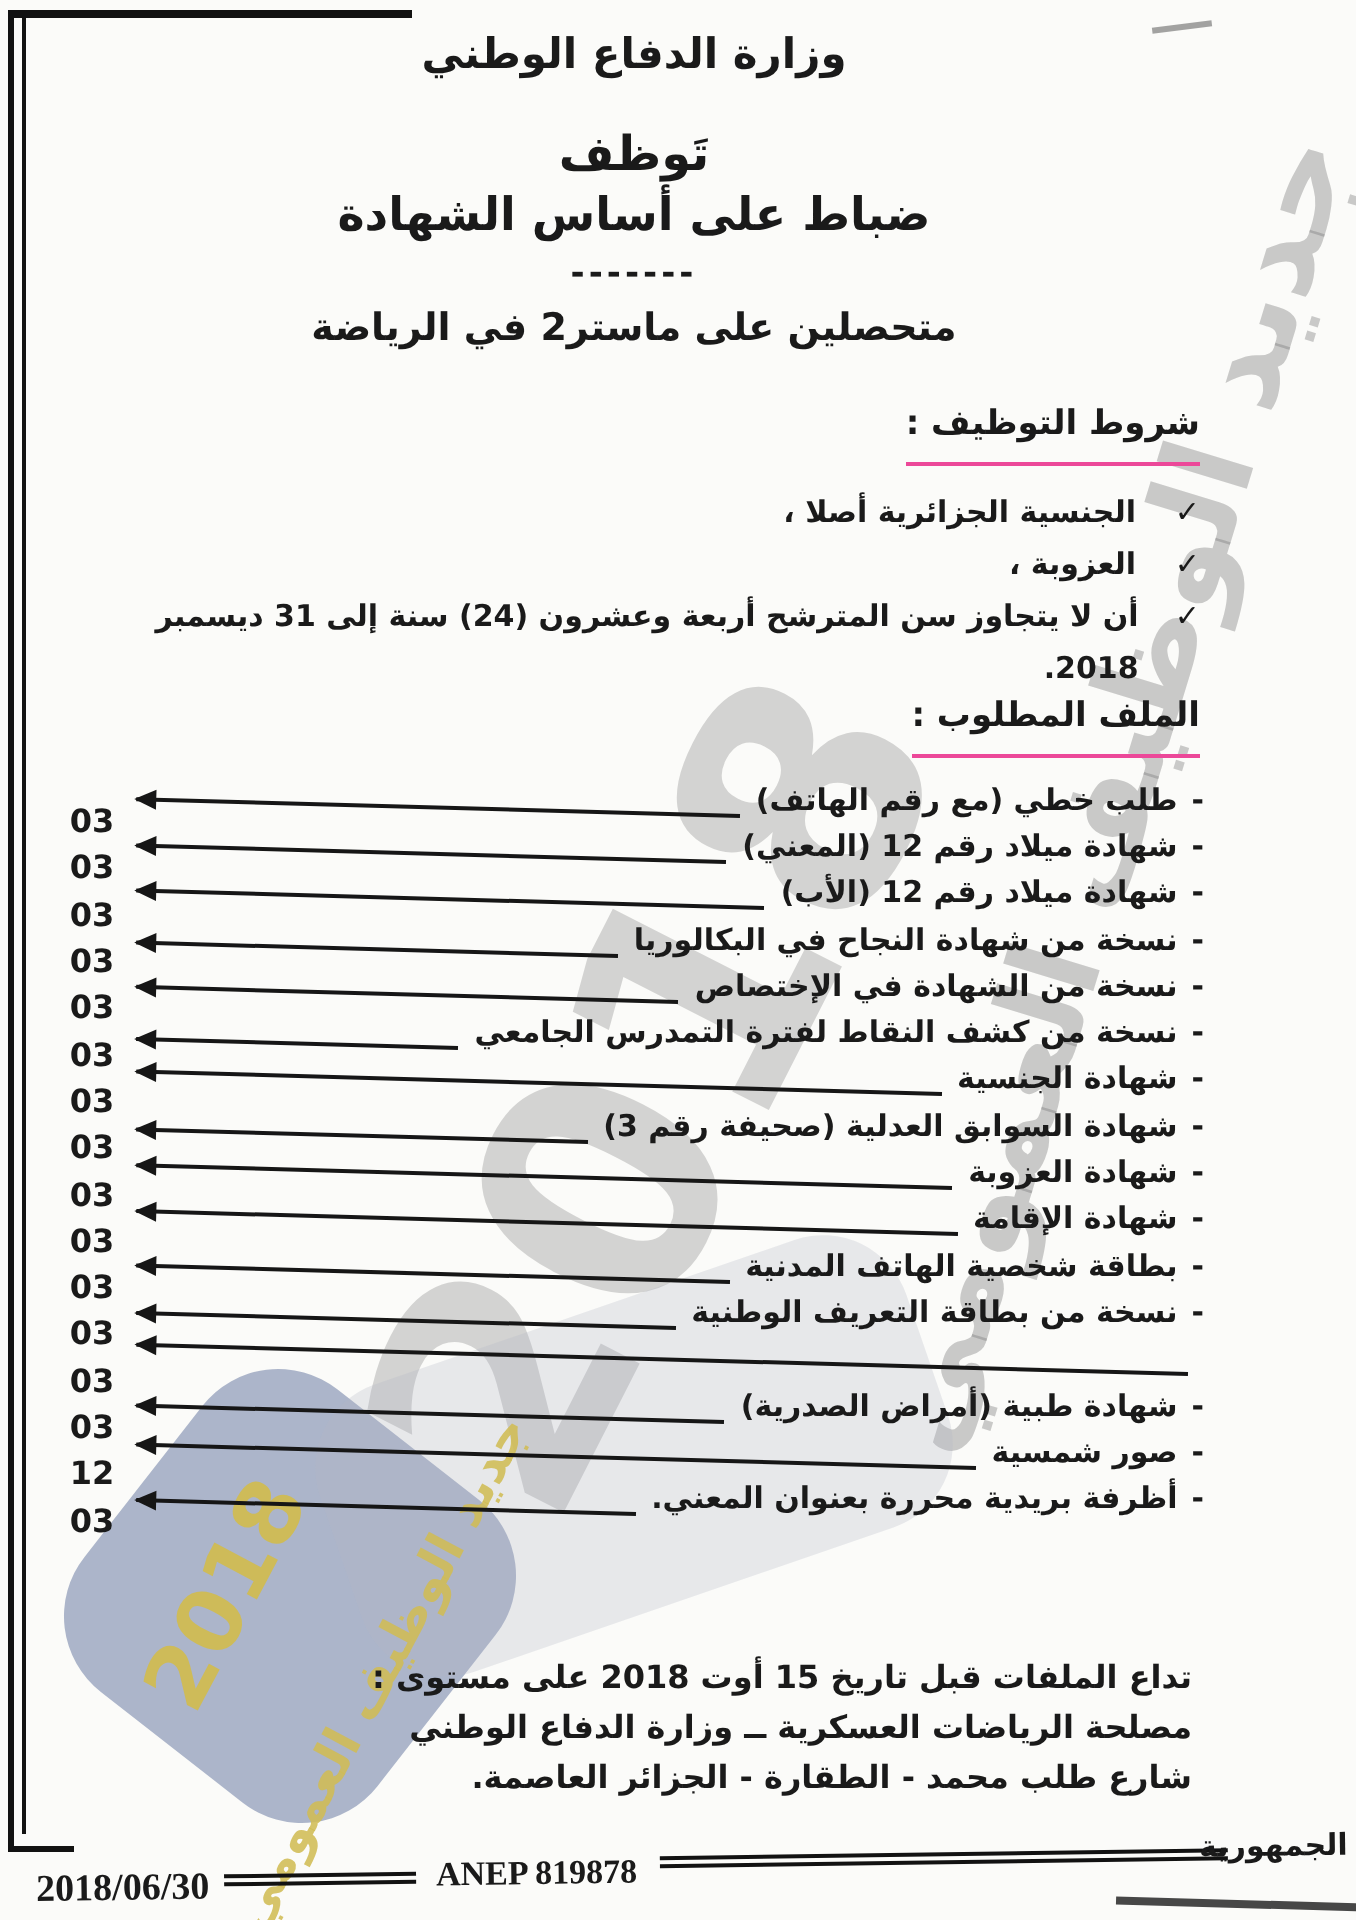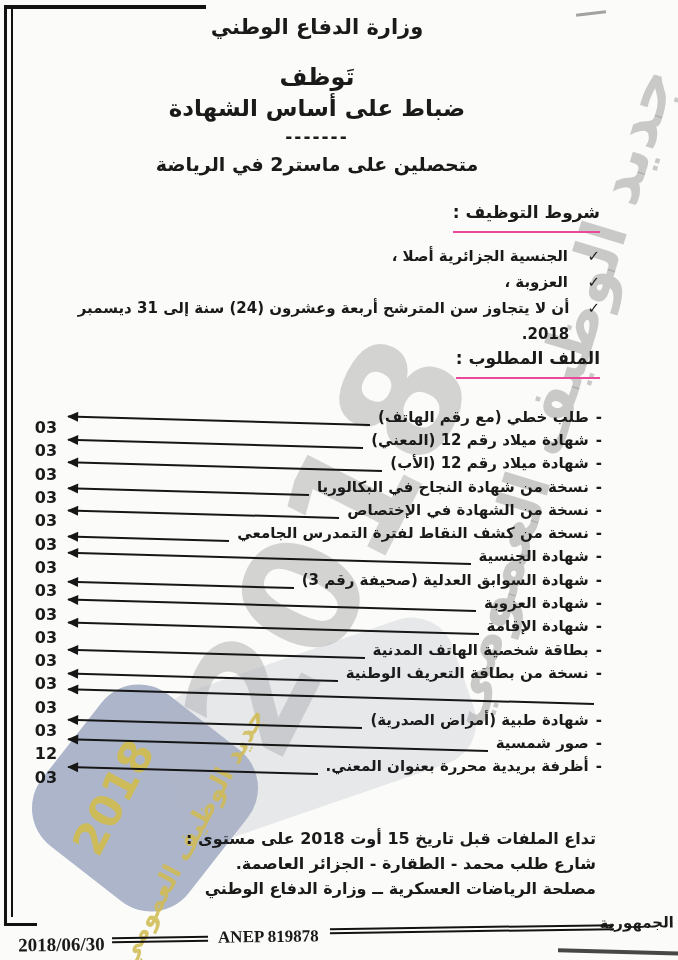--- a/index.html
+++ b/index.html
@@ -38,21 +38,21 @@
   .h-qualification{margin-top:6px;font-size:19px;}
   
   .sec-heading{display:inline-block;font-weight:bold;font-size:17px;
     border-bottom:2px solid #ec4899;padding-bottom:9px;direction:rtl;}
   .sec-conditions{position:absolute;top:202px;right:78px;width:540px;text-align:right;z-index:3;}
   .cond-list{margin-top:10px;direction:rtl;}
   .cond-row{display:flex;direction:rtl;gap:12px;font-size:15px;font-weight:bold;line-height:26px;}
   .check{width:20px;font-size:15px;}
   .sec-file-heading{position:absolute;top:348px;right:78px;z-index:3;}
   
-  .doc-list{position:absolute;top:408px;left:28px;right:76px;z-index:3;}
+  .doc-list{position:absolute;top:391px;left:28px;right:76px;z-index:3;}
   .doc-row{display:flex;direction:ltr;align-items:center;height:23.3px;}
   .doc-num{width:36px;text-align:center;font-size:16px;font-weight:bold;transform:translateY(8px);}
   .doc-arrow{flex:1;height:2px;background:#161616;margin:0 8px 0 4px;position:relative;
     transform-origin:right center;transform:translateY(5px) rotate(1.6deg);}
   .doc-arrow::before{content:"";position:absolute;left:-1px;top:-4px;
     border-top:5px solid transparent;border-bottom:5px solid transparent;border-right:11px solid #161616;}
   .doc-label{direction:rtl;white-space:nowrap;font-size:15px;font-weight:bold;transform:translateY(-3px);}
   .doc-bullet{margin-left:0;margin-inline-end:7px;}
   
   .submission{position:absolute;top:826px;right:82px;width:440px;z-index:3;
@@ -214,23 +214,23 @@
         <span class="doc-num">03</span>
         <span class="doc-arrow"></span>
         <span class="doc-label"><span class="doc-bullet">-</span><span>أظرفة بريدية محررة بعنوان المعني.</span></span>
       </div>
     </div>
 
   <div class="submission">
 
       <div>تداع الملفات قبل تاريخ  15 أوت 2018 على مستوى :</div>
 
+      <div>مصلحة الرياضات العسكرية ــ وزارة الدفاع الوطني</div>
+
       <div>شارع طلب محمد - الطقارة - الجزائر العاصمة.</div>
-
-      <div>مصلحة الرياضات العسكرية ــ وزارة الدفاع الوطني</div>
     </div>
 
   <div class="footer">
     <span class="f-date">2018/06/30</span>
     <div class="f-line f-line-left"></div>
     <span class="f-anep">ANEP 819878</span>
     <div class="f-line f-line-right"></div>
     <span class="f-rep">الجمهورية</span>
   </div>
 

